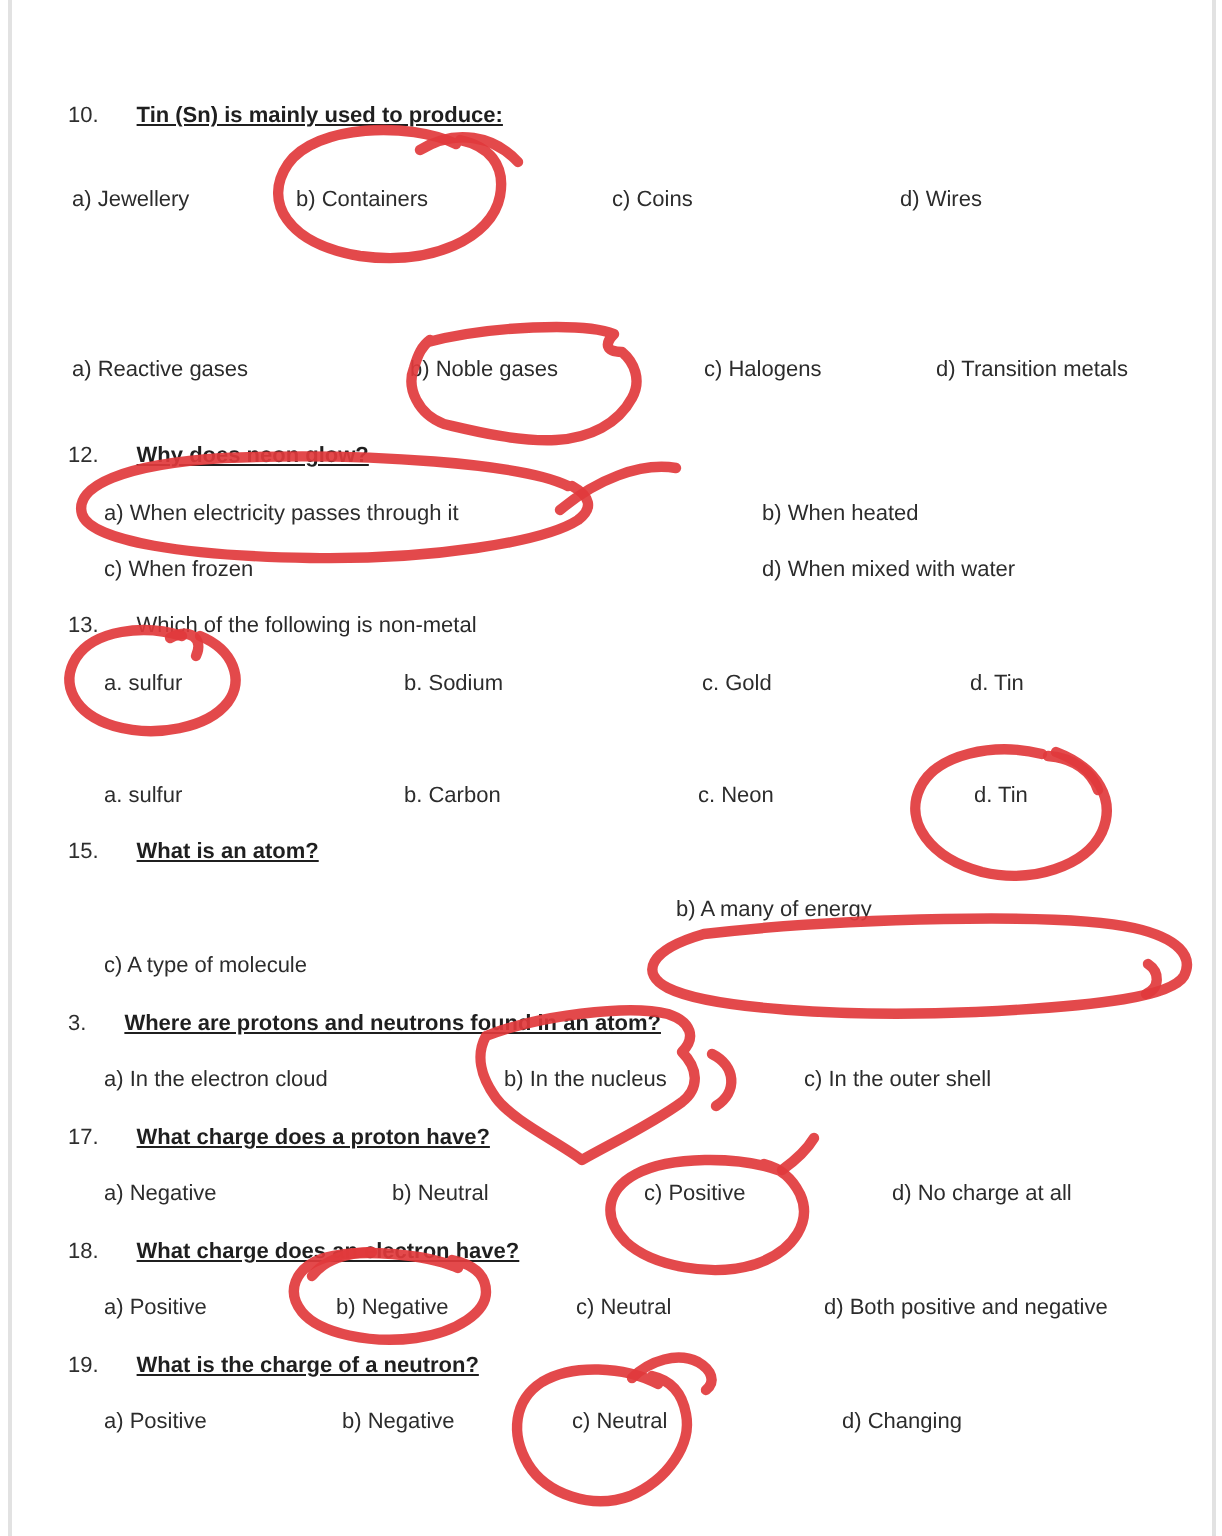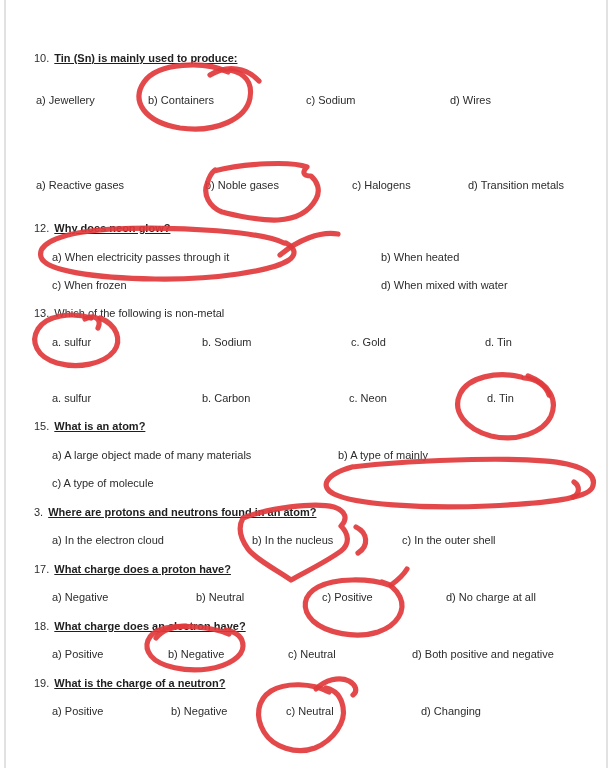--- a/index.html
+++ b/index.html
@@ -9,40 +9,40 @@
     background:#ffffff;
     font-family:"Liberation Sans",sans-serif;
     font-size:11px;line-height:13px;
     color:#2e2e2e;
     overflow:hidden;
   }
   .edge{position:absolute;top:0;bottom:0;width:2px;background:#e2e2e2;}
   .edge.left{left:4px;}
   .edge.right{left:606px;}
   .qhead{position:absolute;left:34px;white-space:nowrap;}
-  .qnum{margin-right:5px;color:#2e2e2e;font-weight:400;}
+  .qnum{margin-right:19px;color:#2e2e2e;font-weight:400;}
   .qtext{color:#2a2a2a;}
   .qtext.b{font-weight:700;color:#1f1f1f;text-decoration:underline;}
   .opt{position:absolute;white-space:nowrap;color:#2c2c2c;}
   .marks{position:absolute;left:0;top:0;pointer-events:none;}
   .marks path{fill:none;stroke:#e13a3c;stroke-width:5.2;stroke-linecap:round;stroke-linejoin:round;opacity:0.92;}
 </style>
 </head>
 <body>
 
 <div class="page">
   <div class="edge left"></div>
   <div class="edge right"></div>
 
   <div class="qhead" style="top:52px">
     <span class="qnum">10.</span><span class="qtext b">Tin (Sn) is mainly used to produce:</span>
   </div>
   <div class="opt" style="left:36px;top:94px">a) Jewellery</div>
   <div class="opt" style="left:148px;top:94px">b) Containers</div>
-  <div class="opt" style="left:306px;top:94px">c) Sodium</div>
+  <div class="opt" style="left:306px;top:94px">c) Coins</div>
   <div class="opt" style="left:450px;top:94px">d) Wires</div>
 
   <div class="opt" style="left:36px;top:179px">a) Reactive gases</div>
   <div class="opt" style="left:205px;top:179px">b) Noble gases</div>
   <div class="opt" style="left:352px;top:179px">c) Halogens</div>
   <div class="opt" style="left:468px;top:179px">d) Transition metals</div>
 
   <div class="qhead" style="top:222px">
     <span class="qnum">12.</span><span class="qtext b">Why does neon glow?</span>
   </div>
@@ -60,22 +60,21 @@
   <div class="opt" style="left:485px;top:336px">d. Tin</div>
 
   <div class="opt" style="left:52px;top:392px">a. sulfur</div>
   <div class="opt" style="left:202px;top:392px">b. Carbon</div>
   <div class="opt" style="left:349px;top:392px">c. Neon</div>
   <div class="opt" style="left:487px;top:392px">d. Tin</div>
 
   <div class="qhead" style="top:420px">
     <span class="qnum">15.</span><span class="qtext b">What is an atom?</span>
   </div>
-  <div class="opt" style="left:52px;top:449px">a) A large object made of many materials</div>
-  <div class="opt" style="left:338px;top:449px">b) A type of mainly</div>
+  <div class="opt" style="left:338px;top:449px">b) A many of energy</div>
   <div class="opt" style="left:52px;top:477px">c) A type of molecule</div>
 
   <div class="qhead" style="top:506px">
     <span class="qnum">3.</span><span class="qtext b">Where are protons and neutrons found in an atom?</span>
   </div>
   <div class="opt" style="left:52px;top:534px">a) In the electron cloud</div>
   <div class="opt" style="left:252px;top:534px">b) In the nucleus</div>
   <div class="opt" style="left:402px;top:534px">c) In the outer shell</div>
 
   <div class="qhead" style="top:563px">

